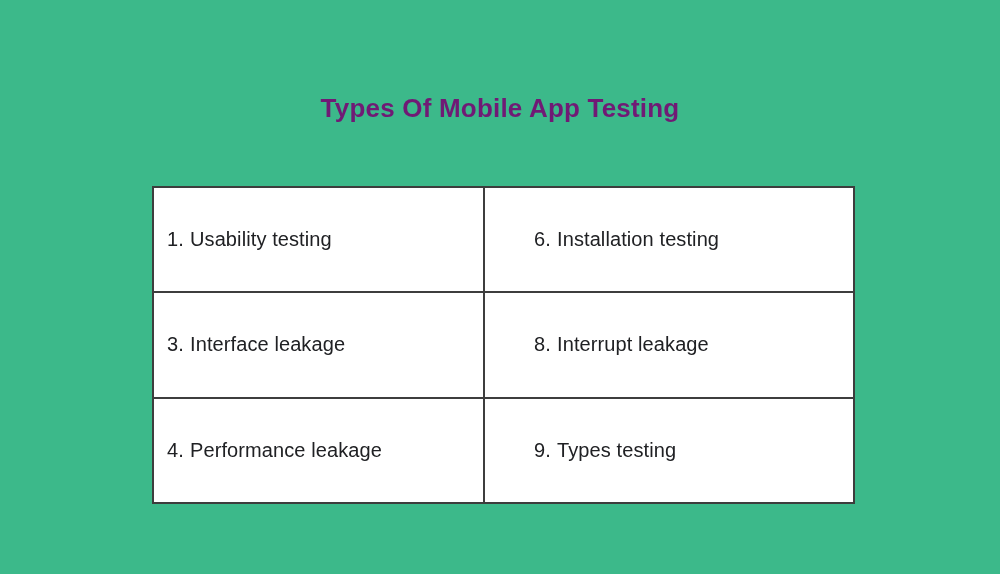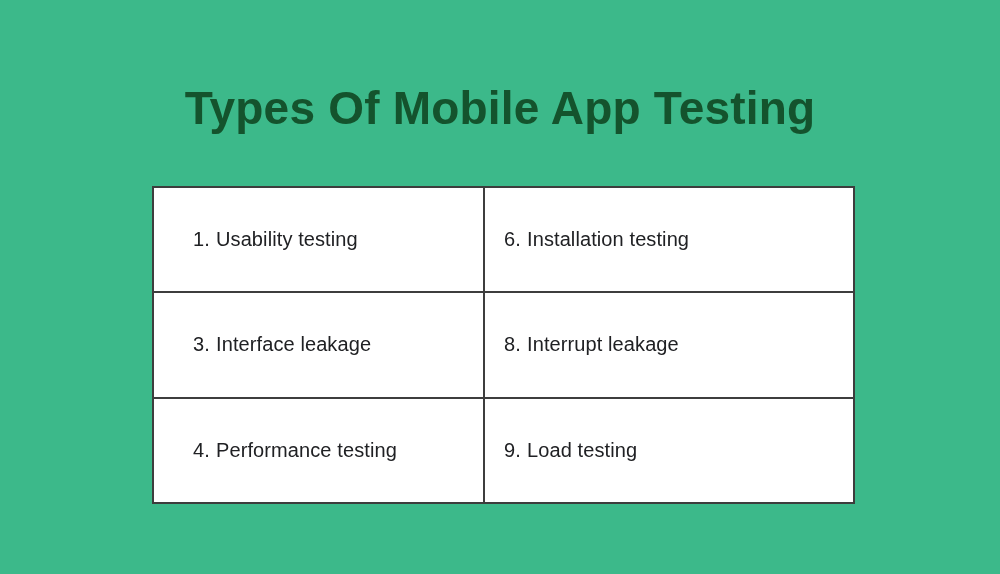--- a/index.html
+++ b/index.html
@@ -20,23 +20,23 @@
     height: 574px;
     background: #3cb98a;
     box-sizing: border-box;
   }
   #title {
     position: absolute;
     left: 0;
     top: 86px;
     width: 1000px;
     text-align: center;
-    color: #14532d;
+    color: #701a75;
     font-family: "Liberation Sans", sans-serif;
-    font-size: 46px;
+    font-size: 26px;
     font-weight: bold;
     letter-spacing: 0.2px;
     line-height: 44px;
     white-space: nowrap;
   }
   #table-wrap {
     position: absolute;
     left: 152px;
     top: 186px;
     width: 697px;
@@ -61,22 +61,22 @@
 
   .cell-inner {
     display: block;
     font-family: "Liberation Sans", sans-serif;
     font-size: 20px;
     font-weight: normal;
     color: #202124;
     letter-spacing: 0.1px;
     white-space: nowrap;
   }
-  td.col-left .cell-inner  { padding-left: 26px; }
-  td.col-right .cell-inner { padding-left: 6px; }
+  td.col-left .cell-inner  { }
+  td.col-right .cell-inner { padding-left: 36px; }
 
   .num {
     display: inline-block;
     width: 30px;
     text-align: right;
     margin-right: 6px;
   }
   .label { display: inline; }
 </style>
 </head>
@@ -104,24 +104,24 @@
           <td class="col-left">
             <span class="cell-inner"><span class="num">3.</span><span class="label">Interface leakage</span></span>
           </td>
           <td class="col-right">
             <span class="cell-inner"><span class="num">8.</span><span class="label">Interrupt leakage</span></span>
           </td>
         </tr>
 
         <tr>
           <td class="col-left">
-            <span class="cell-inner"><span class="num">4.</span><span class="label">Performance testing</span></span>
+            <span class="cell-inner"><span class="num">4.</span><span class="label">Performance leakage</span></span>
           </td>
           <td class="col-right">
-            <span class="cell-inner"><span class="num">9.</span><span class="label">Load testing</span></span>
+            <span class="cell-inner"><span class="num">9.</span><span class="label">Types testing</span></span>
           </td>
         </tr>
 
 
       </tbody>
     </table>
   </div>
 
 </div>
 

